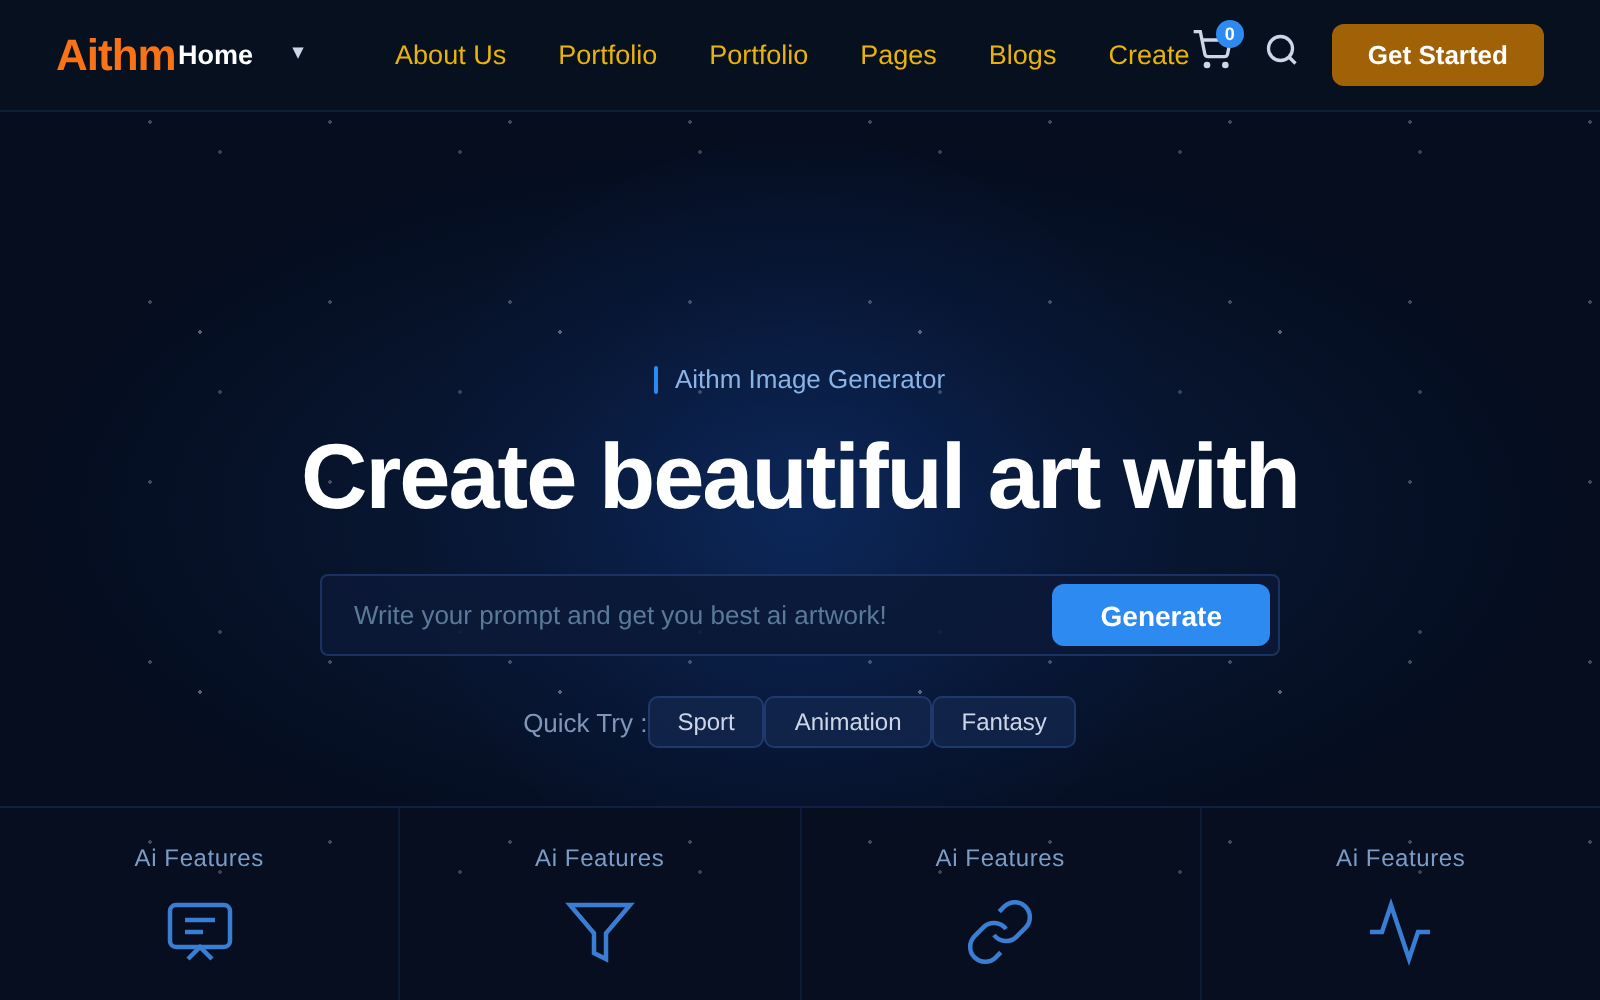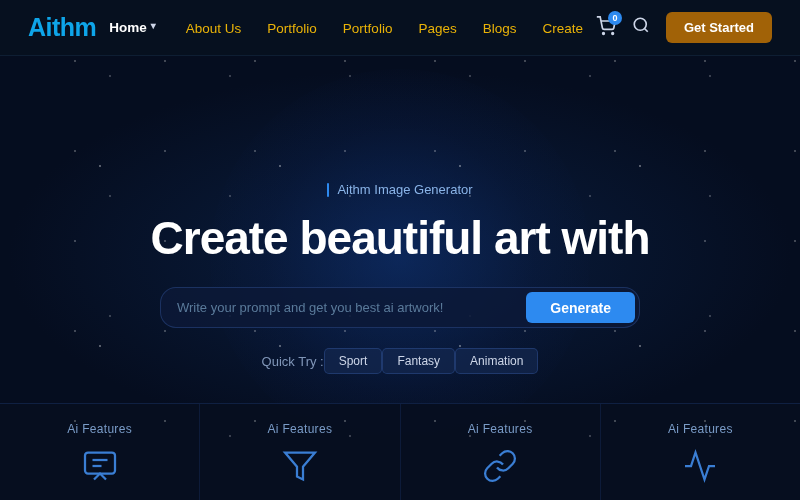--- a/index.html
+++ b/index.html
@@ -44,21 +44,21 @@
     .nav-links li.active a::after {
       content: '';
       display: block;
       height: 2px;
       background: #2d8af0;
       margin-top: 2px;
       border-radius: 2px;
     }
     .home-link {
       display: flex;
-      gap: 4px;
+      gap: 20px;
     }
     .chevron-icon {
       font-size: 10px;
       color: #cdd6e8;
     }
     .nav-actions {
       display: flex;
       align-items: center;
       gap: 16px;
     }
@@ -178,21 +178,21 @@
       background-clip: text;
       font-size: 50px;
       font-weight: 800;
     }
 
     .hero-search-wrap {
       display: flex;
       width: 480px;
       background: rgba(12,25,55,0.85);
       border: 1px solid rgba(60,100,180,0.35);
-      border-radius: 16px;
+      border-radius: 4px;
       overflow: hidden;
       margin-top: 8px;
     }
     .hero-search-input {
       flex: 1;
       background: transparent;
       border: none;
       outline: none;
       color: #9bb5d0;
       font-size: 13px;
@@ -272,21 +272,21 @@
       height: 36px;
       stroke: #3a7ed4;
       fill: none;
       stroke-width: 1.5;
     }
   </style>
 </head>
 <body>
 
 <nav>
-  <div style="font-size:25px;font-weight:800;color:#0ea5e9;letter-spacing:-0.5px;">Aithm</div>
+  <div style="font-size:22px;font-weight:800;color:#f97316;letter-spacing:-0.5px;">Aithm</div>
 
   <ul class="nav-links">
     <li class="active">
       <a href="#" class="home-link">
         <span>Home</span>
         <span class="chevron-icon">▾</span>
       </a>
     </li>
     <li>
       <a href="#">About Us</a>
@@ -340,22 +340,22 @@
     </h1>
 
     <div class="hero-search-wrap">
       <input class="hero-search-input" type="text" placeholder="Write your prompt and get you best ai artwork!" style="">
       <button class="hero-generate-btn">Generate</button>
     </div>
 
     <div class="quick-try">
       <span class="quick-try-label">Quick Try :</span>
       <button class="quick-tag">Sport</button>
+      <button class="quick-tag">Animation</button>
       <button class="quick-tag">Fantasy</button>
-      <button class="quick-tag">Animation</button>
     </div>
 
   </div>
 
   <div class="features-row">
 
     <div class="feature-card">
       <span class="feature-label">Ai Features</span>
       <div class="feature-icon">
         <svg viewBox="0 0 24 24">

